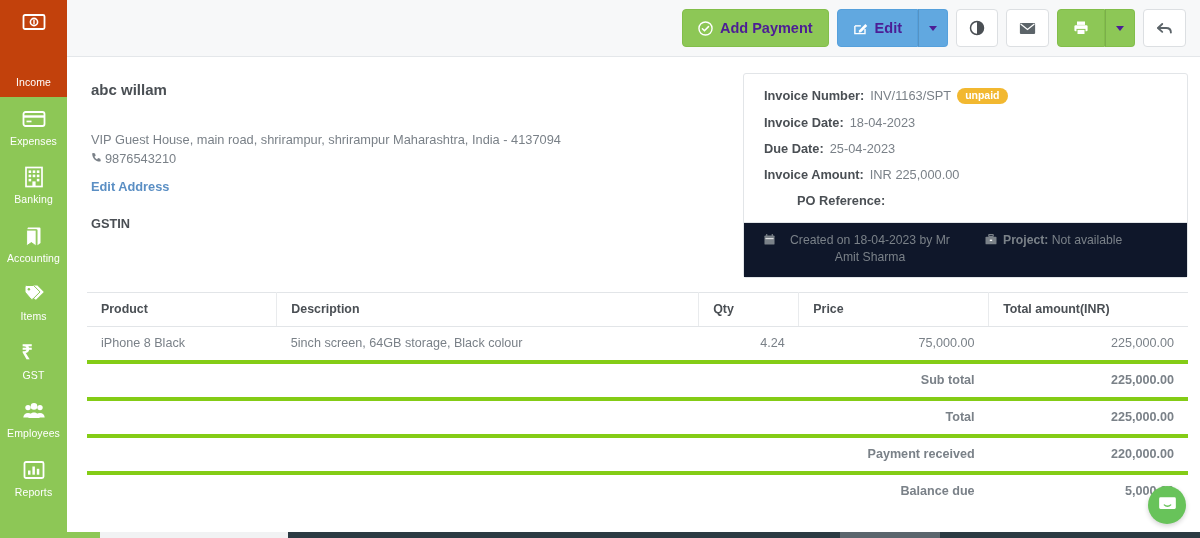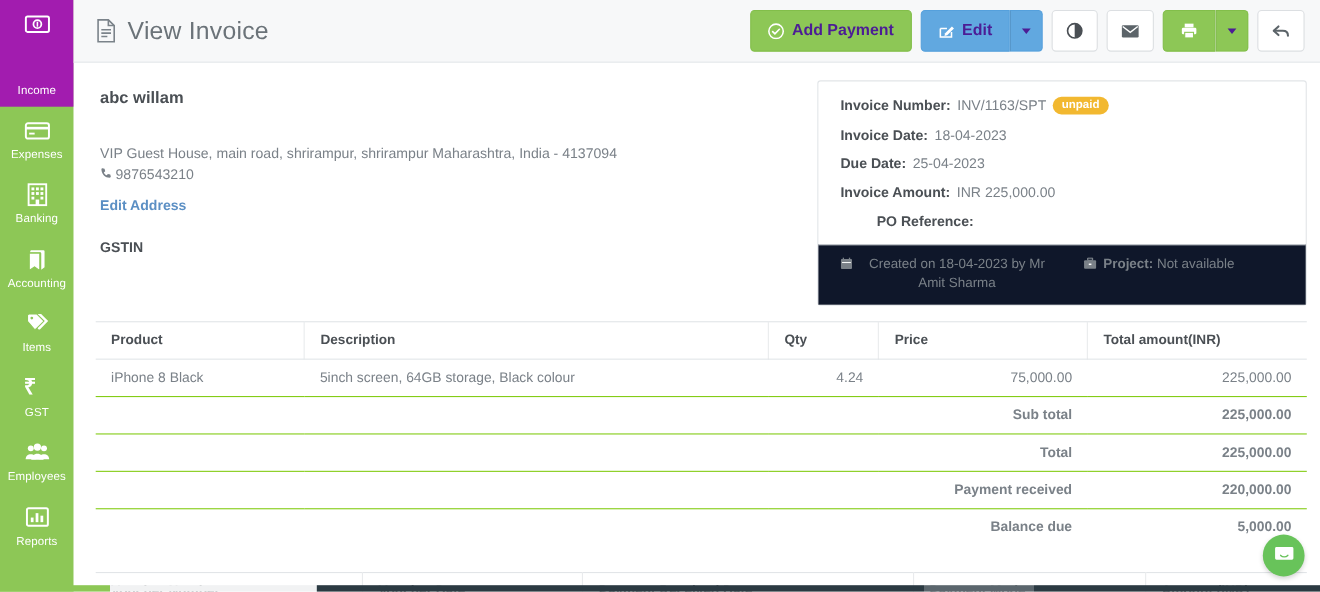--- a/index.html
+++ b/index.html
@@ -20,21 +20,21 @@
     padding-bottom: 12px;
   }
   .side-item {
     display: flex; flex-direction: column; align-items: center; justify-content: center;
     gap: 5px;
     padding: 10px 2px 9px;
     color: #ffffff;
     cursor: pointer;
     min-height: 53px;
   }
-  .side-item.active { background: #a21caf; gap: 43px; }
+  .side-item.active { background: #c2410c; gap: 43px; }
   .side-icon { width: 24px; height: 24px; display:block; }
   .side-icon svg { width: 100%; height: 100%; display:block; fill: #ffffff; }
   .side-label { font-size: 10.5px; line-height: 1; letter-spacing: .1px; }
   .side-rupee { font-size: 20px; line-height: 22px; font-weight: bold; }
 
   
   .main { flex: 1 1 auto; background: #ffffff; display: flex; flex-direction: column; min-width: 0; }
 
   .topbar {
     height: 57px; flex: 0 0 57px;
@@ -108,21 +108,21 @@
   .tbl th {
     font-size: 12.4px; font-weight: bold; color: #4a4f54;
     text-align: left; padding: 9px 14px 10px;
     border-top: 1px solid #e2e5e8; border-bottom: 1px solid #e2e5e8;
     border-right: 1px solid #e9ebed;
     background: #ffffff;
   }
   .tbl th:last-child { border-right: none; }
   .tbl td {
     font-size: 12.6px; color: #7a8188; padding: 9px 14px 10px;
-    border-bottom: 1px solid #84cc16;
+    border-bottom: 4px solid #84cc16;
   }
   .num { text-align: right; }
   .tbl td.num { color: #7a8188; }
   .tot-label { text-align: right; font-weight: bold; color: #4a4f54; font-size: 12.6px; }
   .tot-value { text-align: right; font-weight: bold; color: #3d4348; font-size: 12.6px; }
   .tbl-vouchers { margin-top: 24px; }
   .no-border td { border-bottom: none; }
 
   
   .chat-widget {
@@ -238,30 +238,20 @@
           </svg>
       </span>
       <span class="side-label">Reports</span>
     </div>
 
   </nav>
 
   <div class="main">
 
     <div class="topbar">
-      <div class="page-title">
-        <span class="doc-icon">
-          <svg viewBox="0 0 20 24">
-              <path d="M2 1.2h10.2L18 6.8V22.8H2z"></path>
-              <path d="M12.2 1.2V6.8H18"></path>
-              <path d="M5.2 11h9.6M5.2 14.3h9.6M5.2 17.6h6"></path>
-            </svg>
-        </span>
-        <span class="page-title-text">View Invoice</span>
-      </div>
 
       <div class="toolbar">
 
         <div class="btn btn-green">
           <span>
             <svg width="15" height="15" viewBox="0 0 16 16">
                 <circle cx="8" cy="8" r="7" fill="none" stroke="#fff" stroke-width="1.5"></circle>
                 <path d="M4.7 8.2l2.2 2.2 4.3-4.4" fill="none" stroke="#fff" stroke-width="1.6" stroke-linecap="round"></path>
               </svg>
           </span>

